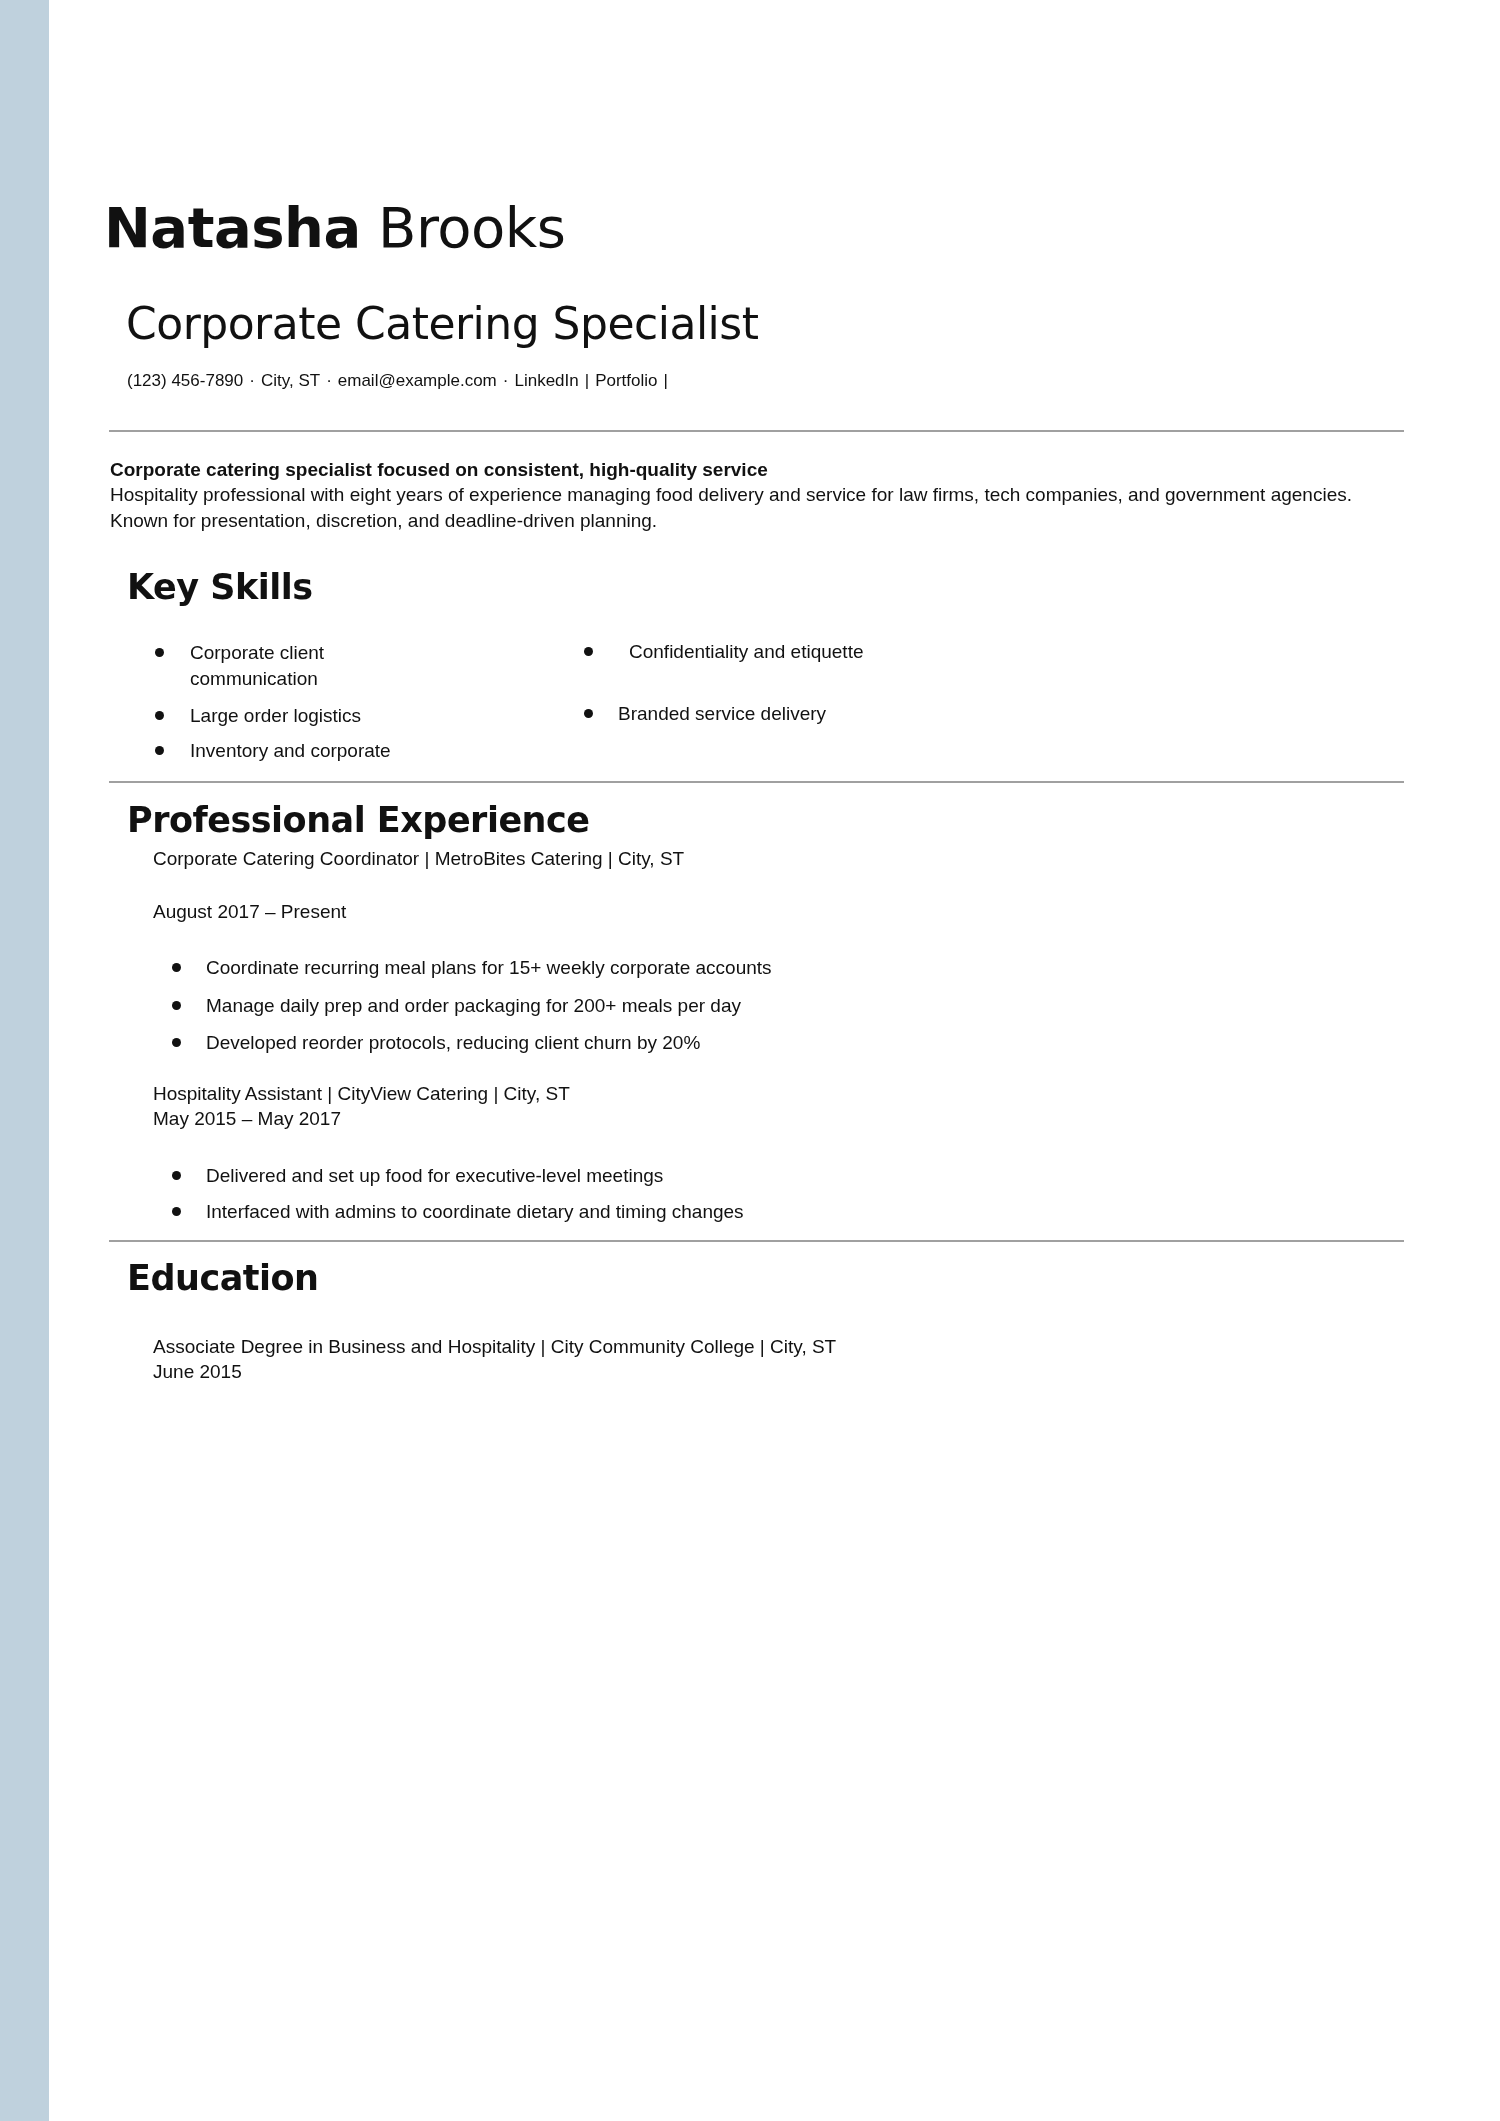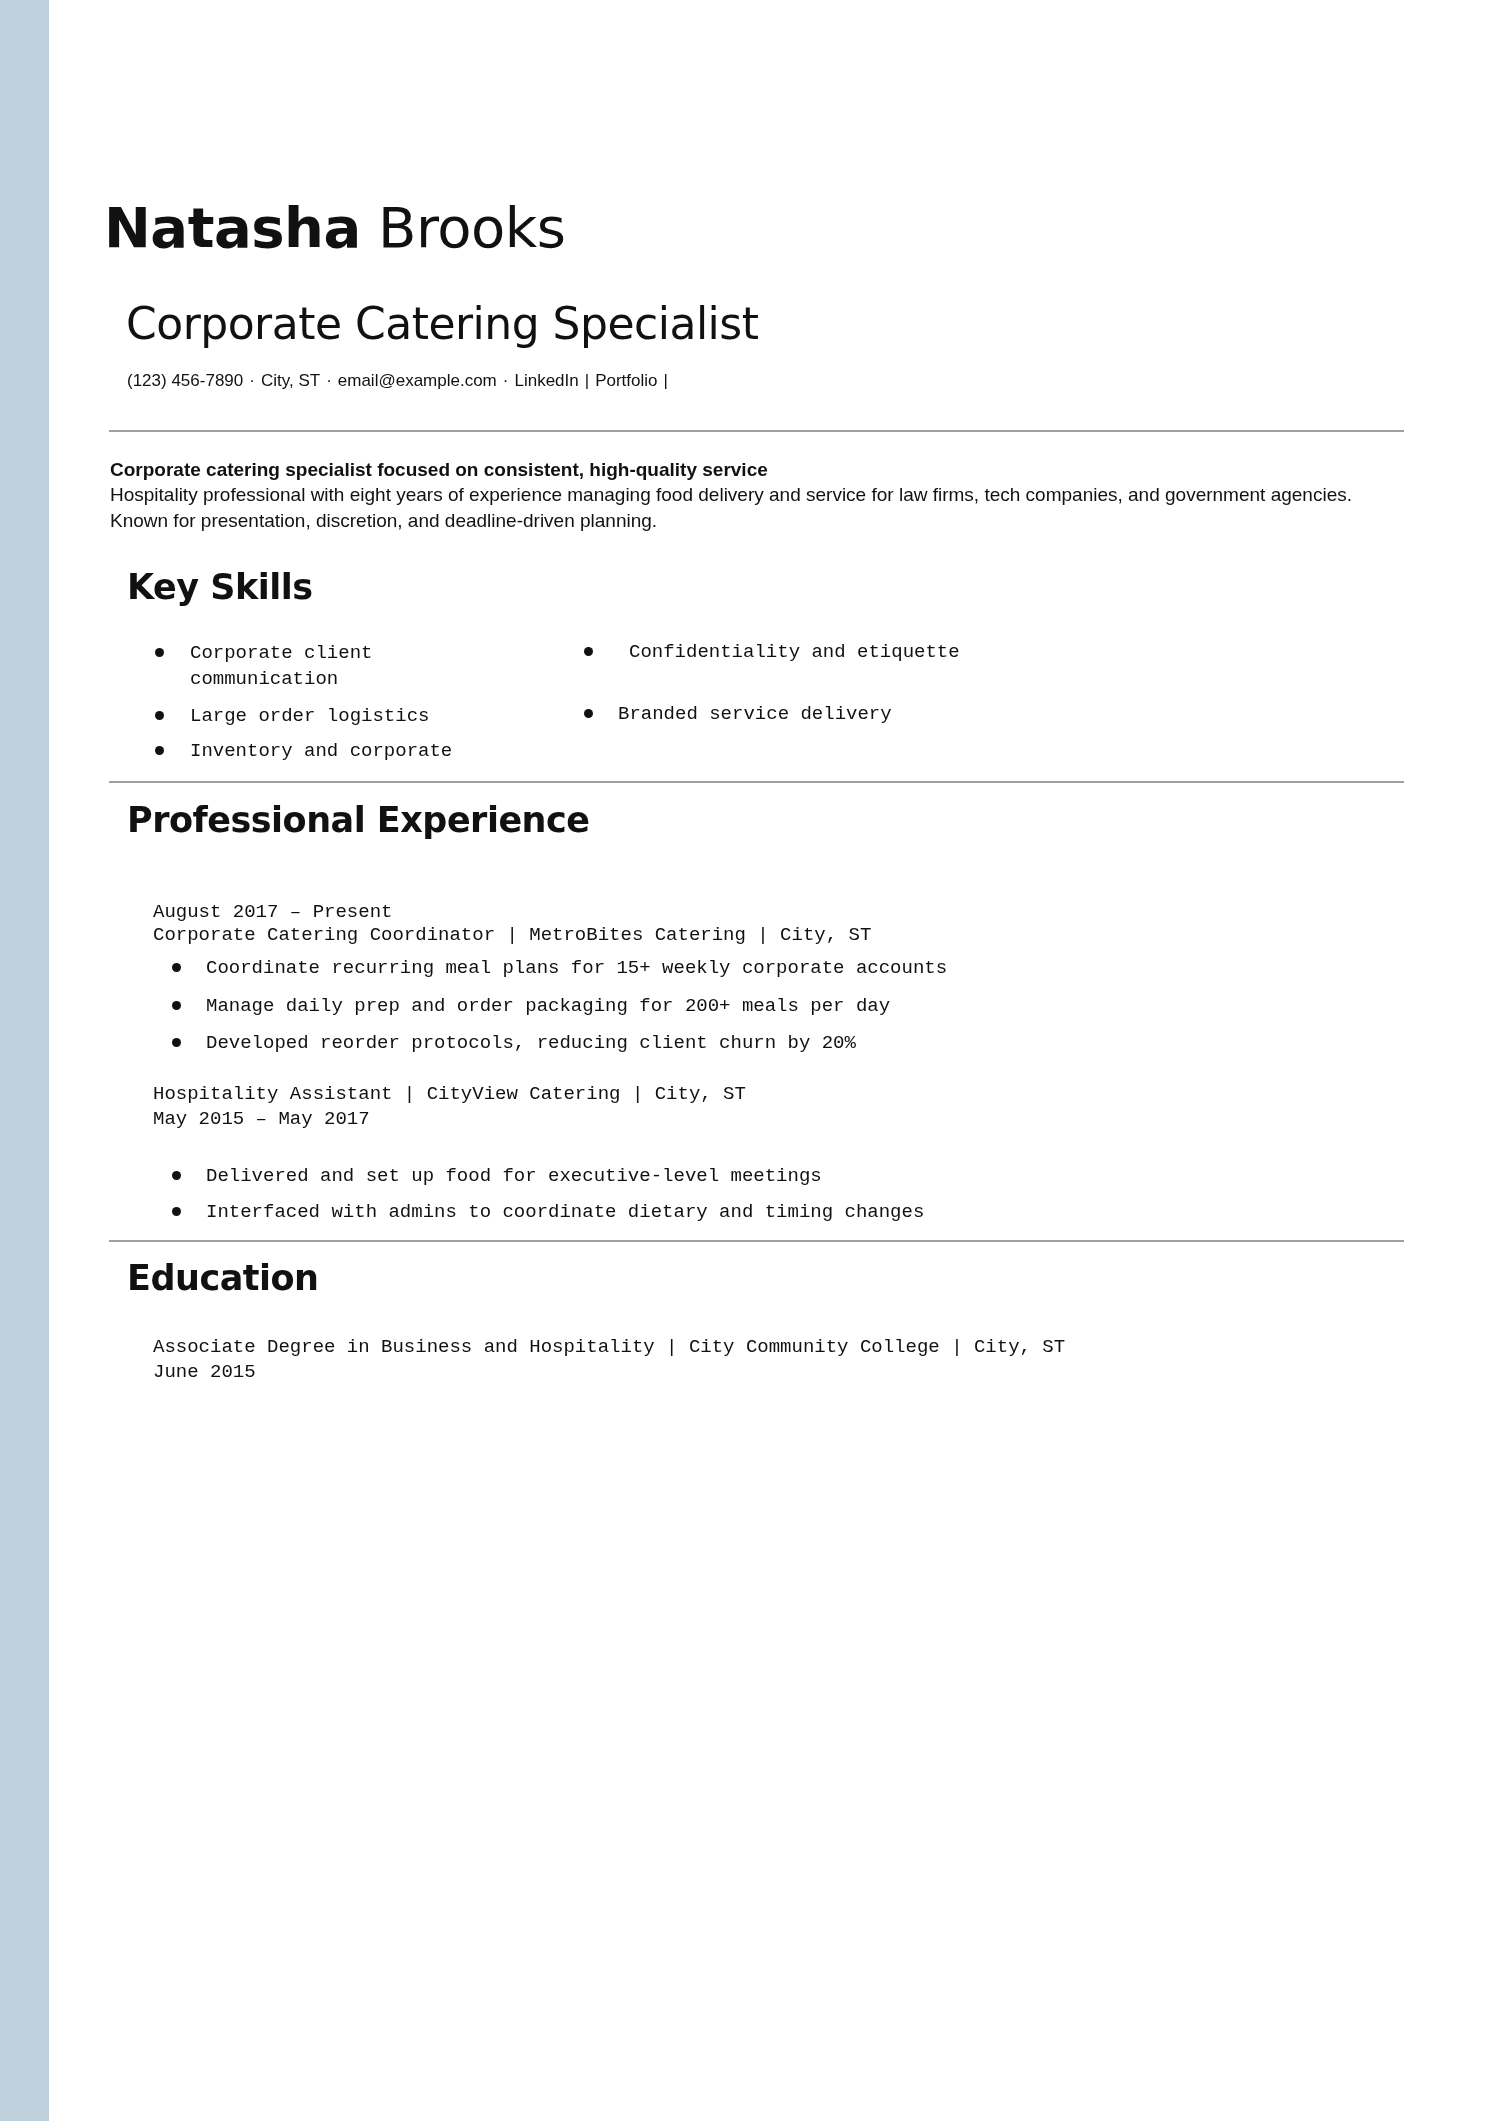--- a/index.html
+++ b/index.html
@@ -11,21 +11,21 @@
   .name .last { font-weight:normal; }
   .subtitle { left:126px; top:302px; font-family:"DejaVu Sans", sans-serif; font-size:44px; line-height:44px; font-weight:normal; color:#111; letter-spacing:-0.5px; }
   .contact { left:127px; top:368px; font-family:"Liberation Sans", sans-serif; font-size:17px; line-height:26px; color:#111; }
   .contact .sep { padding:0 6px; }
   .hr { position:absolute; left:109px; width:1295px; height:2px; background:#a0a0a0; }
   .sans { font-family:"Liberation Sans", sans-serif; font-size:19px; line-height:26px; color:#111; }
   .summary-title { left:110px; top:457px; font-weight:bold; }
   .summary-body { left:110px; top:482px; width:1260px; white-space:normal; }
   .section-heading { left:127px; font-family:"DejaVu Sans", sans-serif; font-weight:bold; font-size:35px; line-height:44px; color:#111; letter-spacing:-0.5px; }
   .bullet { position:absolute; width:9px; height:9px; border-radius:50%; background:#111; }
-  .item-text { position:absolute; font-family:Liberation Mono, monospace; font-size:19px; line-height:26px; color:#111; }
+  .item-text { position:absolute; font-family:Liberation Sans, sans-serif; font-size:19px; line-height:26px; color:#111; }
 </style>
 </head>
 <body>
 
 <div class="sidebar"></div>
 
 <div class="abs name">
   <span class="first">Natasha</span>
   <span class="last">Brooks</span>
 </div>
@@ -62,21 +62,21 @@
     <span class="bullet" style="left:584px; top:709px;"></span>
     <span class="item-text" style="left:618px; top:701px;">Branded service delivery</span>
   </div>
 </div>
 
 <div class="hr" style="top:781px;"></div>
 
 <div class="abs section-heading" style="top:798px;">Professional Experience</div>
 
 <div>
-  <div class="item-text" style="left:153px; top:922px;">Corporate Catering Coordinator | MetroBites Catering | City, ST</div>
+  <div class="item-text" style="left:153px; top:846px;">Corporate Catering Coordinator | MetroBites Catering | City, ST</div>
   <div class="item-text" style="left:153px; top:899px;">August 2017 – Present</div>
   <span class="bullet" style="left:172px; top:963px;"></span>
   <span class="item-text" style="left:206px; top:955px;text-align:right;">Coordinate recurring meal plans for 15+ weekly corporate accounts</span>
   <span class="bullet" style="left:172px; top:1001px;"></span>
   <span class="item-text" style="left:206px; top:993px;">Manage daily prep and order packaging for 200+ meals per day</span>
   <span class="bullet" style="left:172px; top:1038px;"></span>
   <span class="item-text" style="left:206px; top:1030px;">Developed reorder protocols, reducing client churn by 20%</span>
 </div>
 
 <div>

